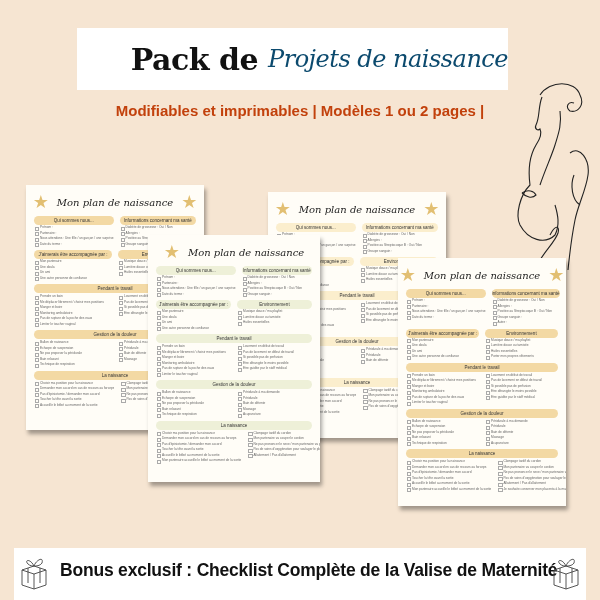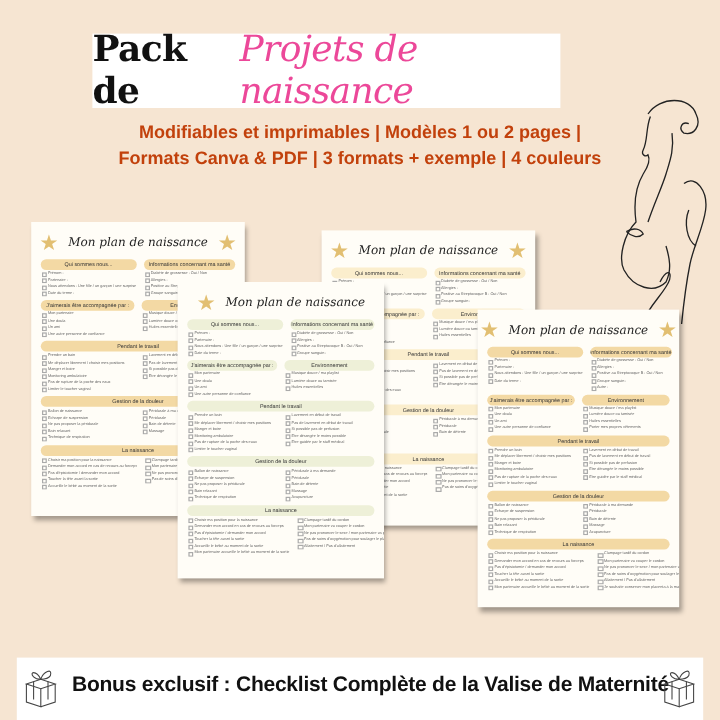--- a/index.html
+++ b/index.html
@@ -1,21 +1,21 @@
 <!DOCTYPE html>
 <html><head>
 <meta charset="utf-8">
 <style>
   * { box-sizing: border-box; margin: 0; padding: 0; }
   html, body { width: 600px; height: 600px; overflow: hidden; }
   body { background: #f6e5d2; font-family: "Liberation Sans", sans-serif; position: relative; }
 
-  .title-box { position: absolute; left: 77px; top: 28px; width: 390px; height: 62px; background: #ffffff; display: flex; align-items: center; justify-content: flex-end; }
+  .title-box { position: absolute; left: 77px; top: 28px; width: 431px; height: 62px; background: #ffffff; display: flex; align-items: center; justify-content: flex-end; }
   .title-bold { font-family: "DejaVu Serif", serif; font-weight: bold; font-size: 30px; color: #111; letter-spacing: -0.5px; margin-right: 10px; }
-  .title-script { font-family: "DejaVu Serif", serif; font-style: italic; font-size: 30px; color: #ec4899; letter-spacing: -0.5px; }
+  .title-script { font-family: "DejaVu Serif", serif; font-style: italic; font-size: 24px; color: #0c4a6e; letter-spacing: -0.5px; }
 
   .subtitle { position: absolute; left: 90px; top: 100px; width: 420px; text-align: center; font-family: "Liberation Sans", sans-serif; font-weight: bold; font-size: 15px; line-height: 22px; color: #c2410c; }
 
   .figure { position: absolute; left: 500px; top: 75px; width: 100px; height: 200px; }
 
   .doc { position: absolute; background: #fffdf7; box-shadow: 2px 4px 4px rgba(0,0,0,0.35); padding: 6px 8px; overflow: hidden; }
   .doc-head { display: flex; align-items: center; justify-content: center; gap: 8px; height: 22px; }
   .star { color: #e2bf72; font-size: 18px; line-height: 18px; }
   .doc-title { font-family: "DejaVu Serif", serif; font-style: italic; font-size: 10px; color: #222; white-space: nowrap; }
   .row { display: flex; gap: 6px; margin-top: 3px; }
@@ -35,21 +35,20 @@
 </head>
 <body>
 
 <div class="title-box">
   <span class="title-bold">Pack de</span>
   <span class="title-script">Projets de naissance</span>
 </div>
 
 <div class="subtitle">
   <div>Modifiables et imprimables | Modèles 1 ou 2 pages |</div>
-  <div>Formats Canva &amp; PDF | 3 formats + exemple | 4 couleurs</div>
 </div>
 
 <svg class="figure" viewBox="0 0 100 200" fill="none" stroke="#222" stroke-width="1.1">
   <path d="M40 20 C50 5 75 5 80 20 C85 30 78 38 70 36 C65 32 68 26 74 28"></path>
   <path d="M42 22 C38 32 40 42 36 50 C34 54 38 56 40 54 C42 58 40 64 36 70"></path>
   <path d="M60 36 C62 50 58 60 55 70 C52 80 45 95 40 110"></path>
   <path d="M36 70 C30 80 28 95 30 110 C20 120 15 140 20 150 C28 165 45 170 55 160 C60 150 58 140 55 130"></path>
   <path d="M22 118 C28 114 34 116 36 120 C32 124 26 122 22 118"></path>
   <path d="M70 78 C80 70 90 85 88 100 C86 115 78 130 75 145 C72 160 70 175 68 195"></path>
   <path d="M74 100 C70 110 72 125 80 130"></path>

